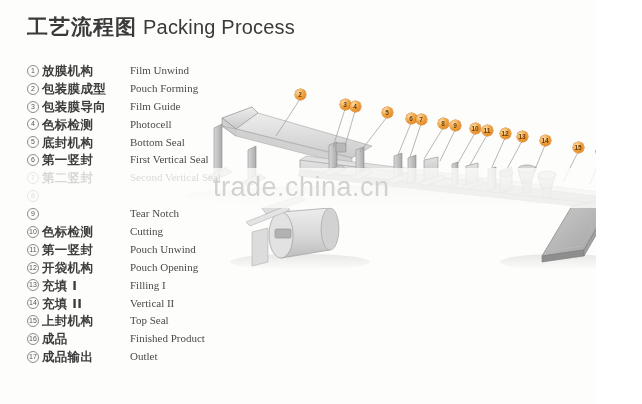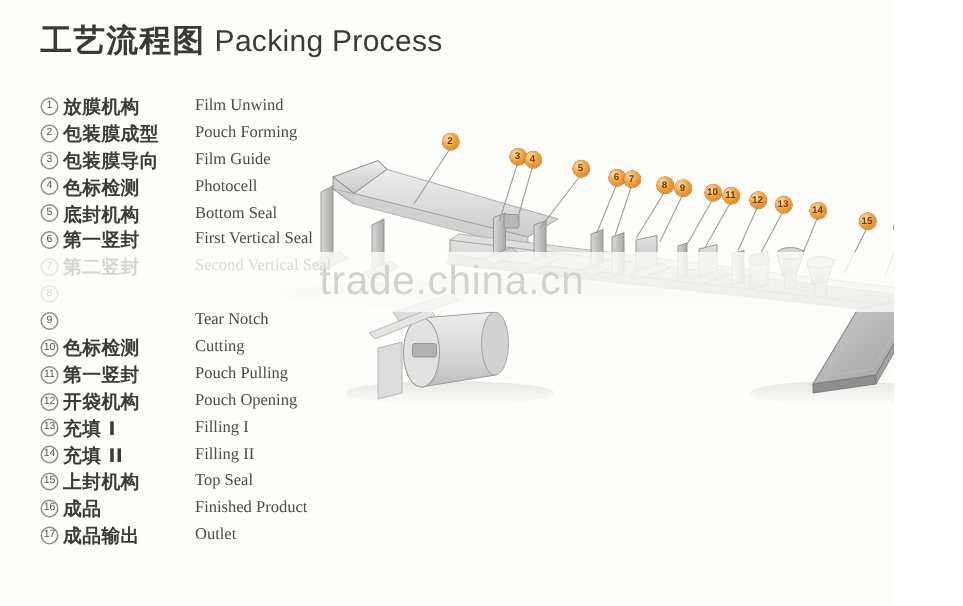--- a/index.html
+++ b/index.html
@@ -350,36 +350,36 @@
         <div class="lg-en">Tear Notch</div>
       </div>
       <div class="legend-row">
         <div class="lg-num"><span>10</span></div>
         <div class="lg-cn">色标检测</div>
         <div class="lg-en">Cutting</div>
       </div>
       <div class="legend-row">
         <div class="lg-num"><span>11</span></div>
         <div class="lg-cn">第一竖封</div>
-        <div class="lg-en">Pouch Pulling</div>
+        <div class="lg-en">Pouch Unwind</div>
       </div>
       <div class="legend-row">
         <div class="lg-num"><span>12</span></div>
         <div class="lg-cn">开袋机构</div>
         <div class="lg-en">Pouch Opening</div>
       </div>
       <div class="legend-row">
         <div class="lg-num"><span>13</span></div>
         <div class="lg-cn">充填 I</div>
         <div class="lg-en">Filling  I</div>
       </div>
       <div class="legend-row">
         <div class="lg-num"><span>14</span></div>
         <div class="lg-cn">充填 II</div>
-        <div class="lg-en">Filling  II</div>
+        <div class="lg-en">Vertical  II</div>
       </div>
       <div class="legend-row">
         <div class="lg-num"><span>15</span></div>
         <div class="lg-cn">上封机构</div>
         <div class="lg-en">Top Seal</div>
       </div>
       <div class="legend-row">
         <div class="lg-num"><span>16</span></div>
         <div class="lg-cn">成品</div>
         <div class="lg-en">Finished Product</div>

